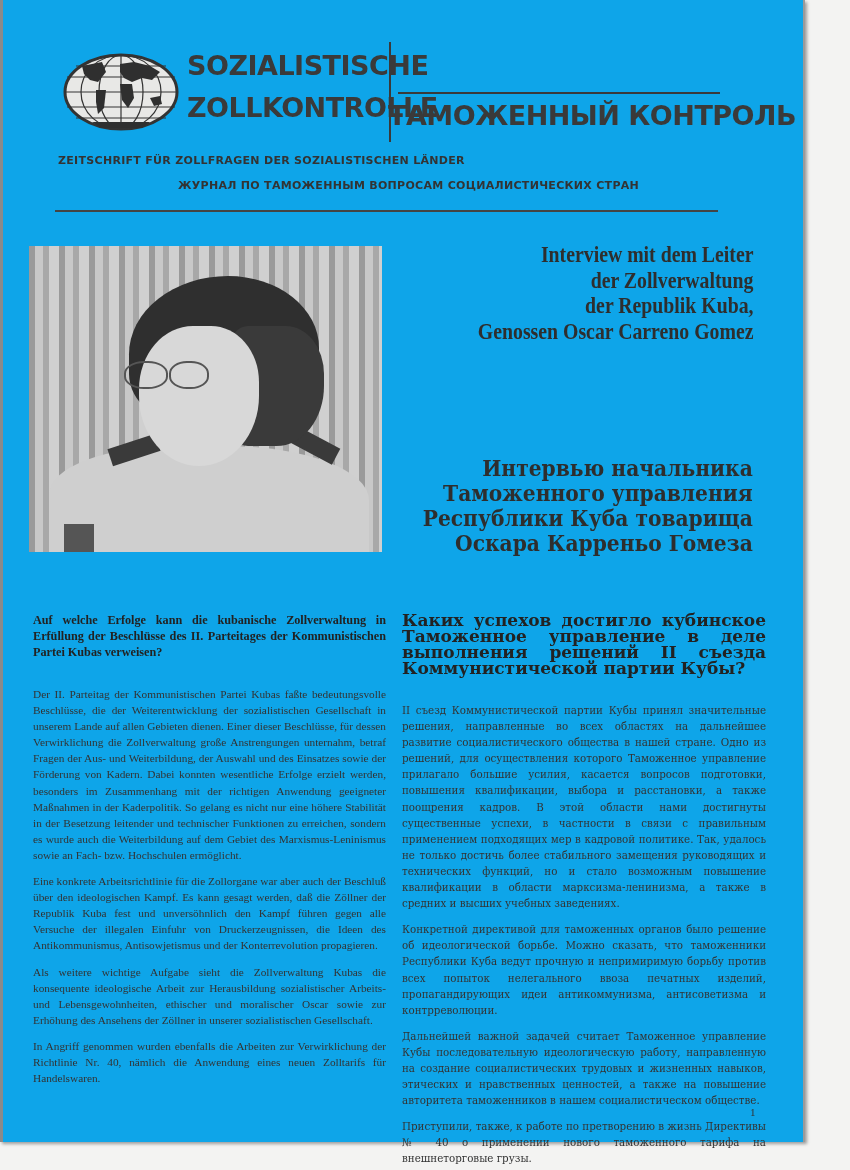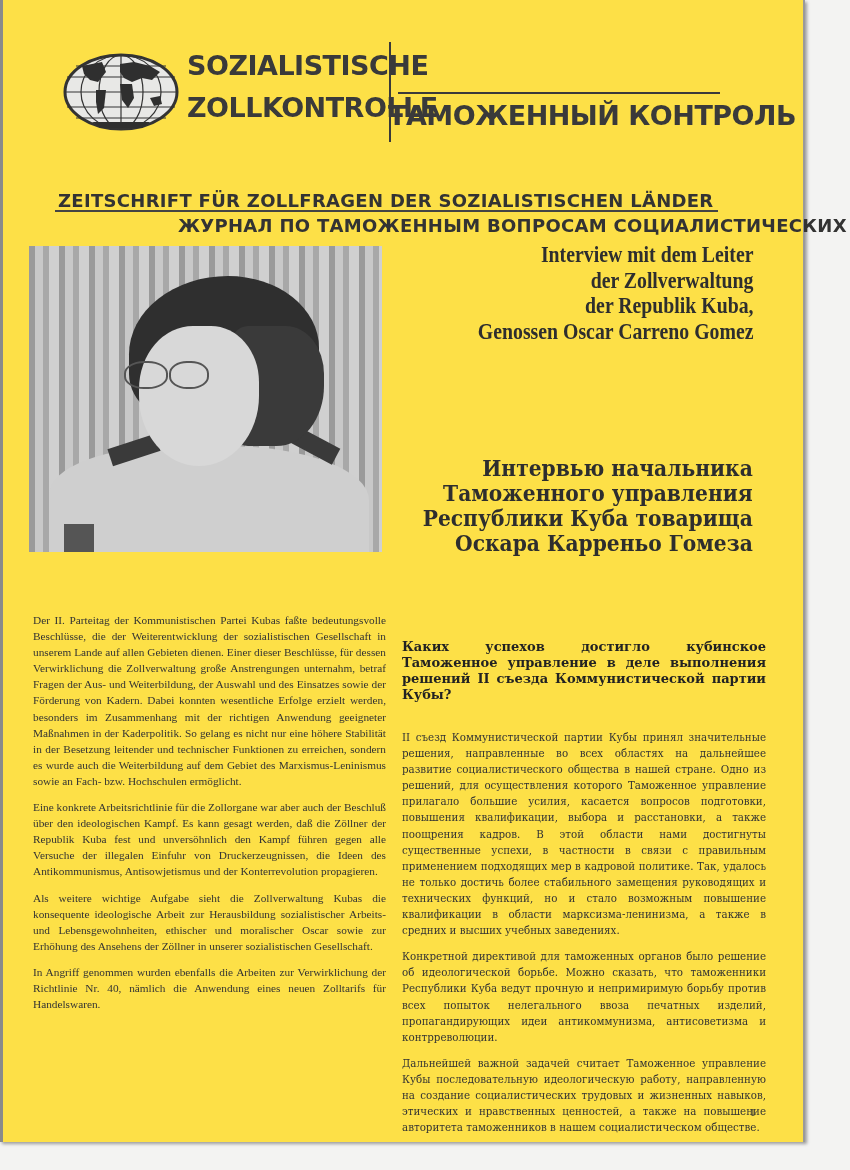--- a/index.html
+++ b/index.html
@@ -3,42 +3,41 @@
   <meta charset="utf-8">
   <style>
     html, body { margin: 0; padding: 0; }
     body {
       width: 850px; height: 1170px; overflow: hidden;
       background: #f3f3f2; position: relative;
       font-family: "Liberation Serif", serif; color: #2a2a2a;
     }
     .page {
       position: absolute; left: 0; top: 0; width: 803px; height: 1142px;
-      background: #fde047;
+      background: #0ea5e9;
       box-shadow: 2px 2px 3px rgba(0,0,0,0.35);
       border-right: 2px solid #9a9a9a;
     }
     .page::before {
       content: ""; position: absolute; left: 0; top: 0; width: 3px; height: 100%;
       background: #8a8a8a;
     }
     
     .globe { position: absolute; left: 62px; top: 52px; width: 118px; height: 80px; }
     .mast-word {
       position: absolute; font-family: "DejaVu Sans", sans-serif; font-weight: bold;
       color: #3a3a3a; font-size: 27px; letter-spacing: -0.5px; transform-origin: left top;
       white-space: nowrap;
     }
     .vrule { position: absolute; left: 389px; top: 42px; width: 2px; height: 100px; background: #3a3a3a; }
     .hrule-mid { position: absolute; left: 398px; top: 92px; width: 322px; height: 2px; background: #3a3a3a; }
     .sub {
       position: absolute; font-family: "DejaVu Sans", sans-serif; font-weight: bold;
-      font-size: 18px; color: #333; white-space: nowrap; letter-spacing: 0.3px;
+      font-size: 11px; color: #333; white-space: nowrap; letter-spacing: 0.3px;
       transform-origin: left top;
-      margin-top: 36px;
     }
     .rule-bottom { position: absolute; left: 55px; top: 210px; width: 663px; height: 2px; background: #444; }
     
     .photo {
       position: absolute; left: 29px; top: 246px; width: 353px; height: 306px;
       background:
         repeating-linear-gradient(90deg, #9a9a9a 0 6px, #c8c8c8 6px 14px, #a8a8a8 14px 20px, #d0d0d0 20px 30px);
       overflow: hidden;
     }
     .photo .hair {
@@ -72,21 +71,21 @@
       white-space: nowrap;
     }
     .title-de { top: 242px; font-size: 23px; line-height: 25.5px; font-family: "Liberation Serif", serif; transform: scaleX(0.86); transform-origin: right top; }
     .title-ru { top: 456px; font-size: 22px; line-height: 25px; font-family: "DejaVu Serif", serif; transform: scaleX(0.92); transform-origin: right top; }
     .title-de div, .title-ru div { display: block; }
     
     .col { position: absolute; top: 612px; font-size: 11.3px; line-height: 16.1px; color: #333; text-align: justify; }
     .col.de { left: 33px; width: 353px; }
     .col.ru { left: 402px; width: 364px; font-family: "DejaVu Serif", serif; font-size: 10.3px; }
     .q { font-weight: bold; font-size: 12.2px; line-height: 16px; color: #222; margin: 0 0 26px 0; }
-    .col.ru .q { font-size: 13px; margin-top: 27px; }
+    .col.ru .q { font-size: 17px; }
     .col p { margin: 0 0 10px 0; }
     .pageno { position: absolute; left: 750px; top: 1106px; font-size: 11px; color: #333; }
   </style>
 </head>
 <body>
 
 <div class="page">
 
   <svg class="globe" viewBox="0 0 118 80">
     <ellipse cx="59" cy="40" rx="56" ry="37" fill="#e8e8e6" stroke="#333" stroke-width="3"></ellipse>
@@ -139,27 +138,29 @@
     <div>Genossen Oscar Carreno Gomez</div>
   </div>
   <div class="title-ru">
     <div>Интервью начальника</div>
     <div>Таможенного управления</div>
     <div>Республики Куба товарища</div>
     <div>Оскара Карреньо Гомеза</div>
   </div>
 
   <div class="col de">
+    <div class="q">Auf welche Erfolge kann die kubanische Zollverwaltung in Erfüllung der Beschlüsse des II. Parteitages der Kommunistischen Partei Kubas verweisen?</div>
     <p>Der II. Parteitag der Kommunistischen Partei Kubas faßte bedeutungsvolle Beschlüsse, die der Weiterentwicklung der sozialistischen Gesellschaft in unserem Lande auf allen Gebieten dienen. Einer dieser Beschlüsse, für dessen Verwirklichung die Zollverwaltung große Anstrengungen unternahm, betraf Fragen der Aus- und Weiterbildung, der Auswahl und des Einsatzes sowie der Förderung von Kadern. Dabei konnten wesentliche Erfolge erzielt werden, besonders im Zusammenhang mit der richtigen Anwendung geeigneter Maßnahmen in der Kaderpolitik. So gelang es nicht nur eine höhere Stabilität in der Besetzung leitender und technischer Funktionen zu erreichen, sondern es wurde auch die Weiterbildung auf dem Gebiet des Marxismus-Leninismus sowie an Fach- bzw. Hochschulen ermöglicht.</p>
     <p>Eine konkrete Arbeitsrichtlinie für die Zollorgane war aber auch der Beschluß über den ideologischen Kampf. Es kann gesagt werden, daß die Zöllner der Republik Kuba fest und unversöhnlich den Kampf führen gegen alle Versuche der illegalen Einfuhr von Druckerzeugnissen, die Ideen des Antikommunismus, Antisowjetismus und der Konterrevolution propagieren.</p>
     <p>Als weitere wichtige Aufgabe sieht die Zollverwaltung Kubas die konsequente ideologische Arbeit zur Herausbildung sozialistischer Arbeits- und Lebensgewohnheiten, ethischer und moralischer Oscar sowie zur Erhöhung des Ansehens der Zöllner in unserer sozialistischen Gesellschaft.</p>
     <p>In Angriff genommen wurden ebenfalls die Arbeiten zur Verwirklichung der Richtlinie Nr. 40, nämlich die Anwendung eines neuen Zolltarifs für Handelswaren.</p>
   </div>
 
   <div class="col ru">
     <div class="q">Каких успехов достигло кубинское Таможенное управление в деле выполнения решений II съезда Коммунистической партии Кубы?</div>
     <p>II съезд Коммунистической партии Кубы принял значительные решения, направленные во всех областях на дальнейшее развитие социалистического общества в нашей стране. Одно из решений, для осуществления которого Таможенное управление прилагало большие усилия, касается вопросов подготовки, повышения квалификации, выбора и расстановки, а также поощрения кадров. В этой области нами достигнуты существенные успехи, в частности в связи с правильным применением подходящих мер в кадровой политике. Так, удалось не только достичь более стабильного замещения руководящих и технических функций, но и стало возможным повышение квалификации в области марксизма-ленинизма, а также в средних и высших учебных заведениях.</p>
     <p>Конкретной директивой для таможенных органов было решение об идеологической борьбе. Можно сказать, что таможенники Республики Куба ведут прочную и непримиримую борьбу против всех попыток нелегального ввоза печатных изделий, пропагандирующих идеи антикоммунизма, антисоветизма и контрреволюции.</p>
     <p>Дальнейшей важной задачей считает Таможенное управление Кубы последовательную идеологическую работу, направленную на создание социалистических трудовых и жизненных навыков, этических и нравственных ценностей, а также на повышение авторитета таможенников в нашем социалистическом обществе.</p>
+    <p>Приступили, также, к работе по претворению в жизнь Директивы № 40 о применении нового таможенного тарифа на внешнеторговые грузы.</p>
   </div>
 
   <div class="pageno">1</div>
 </div>
 
 </body></html>

